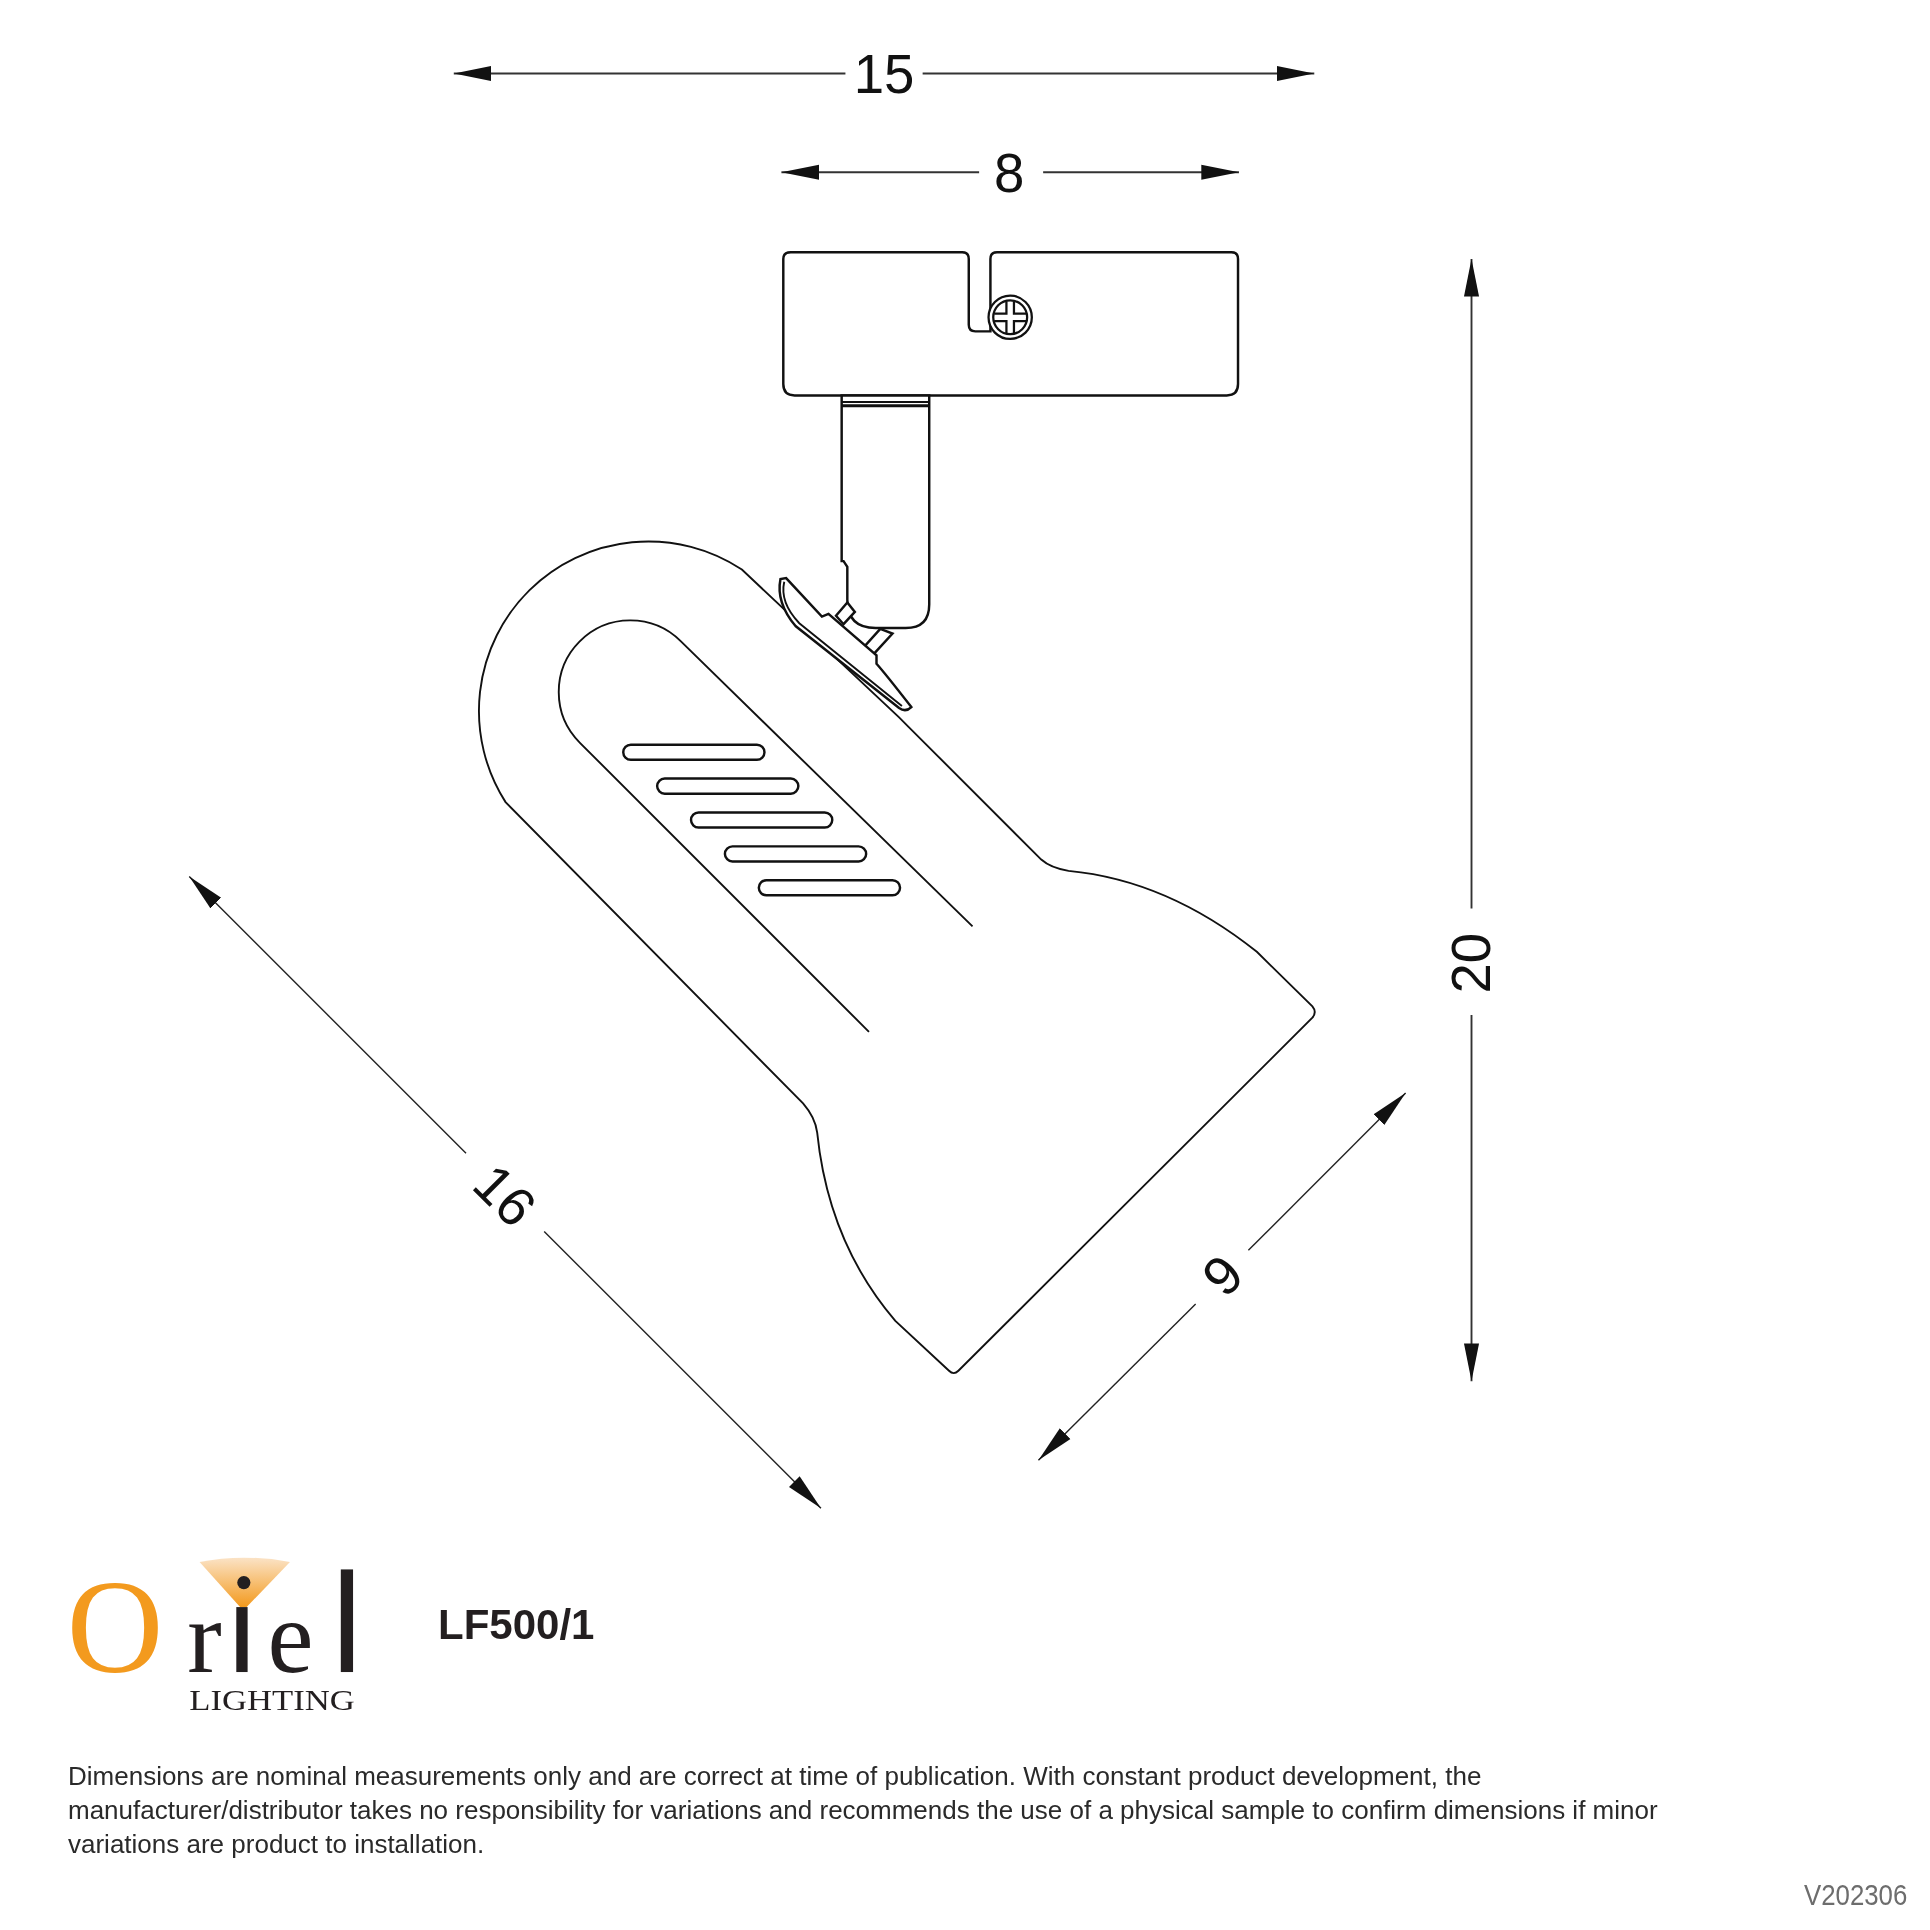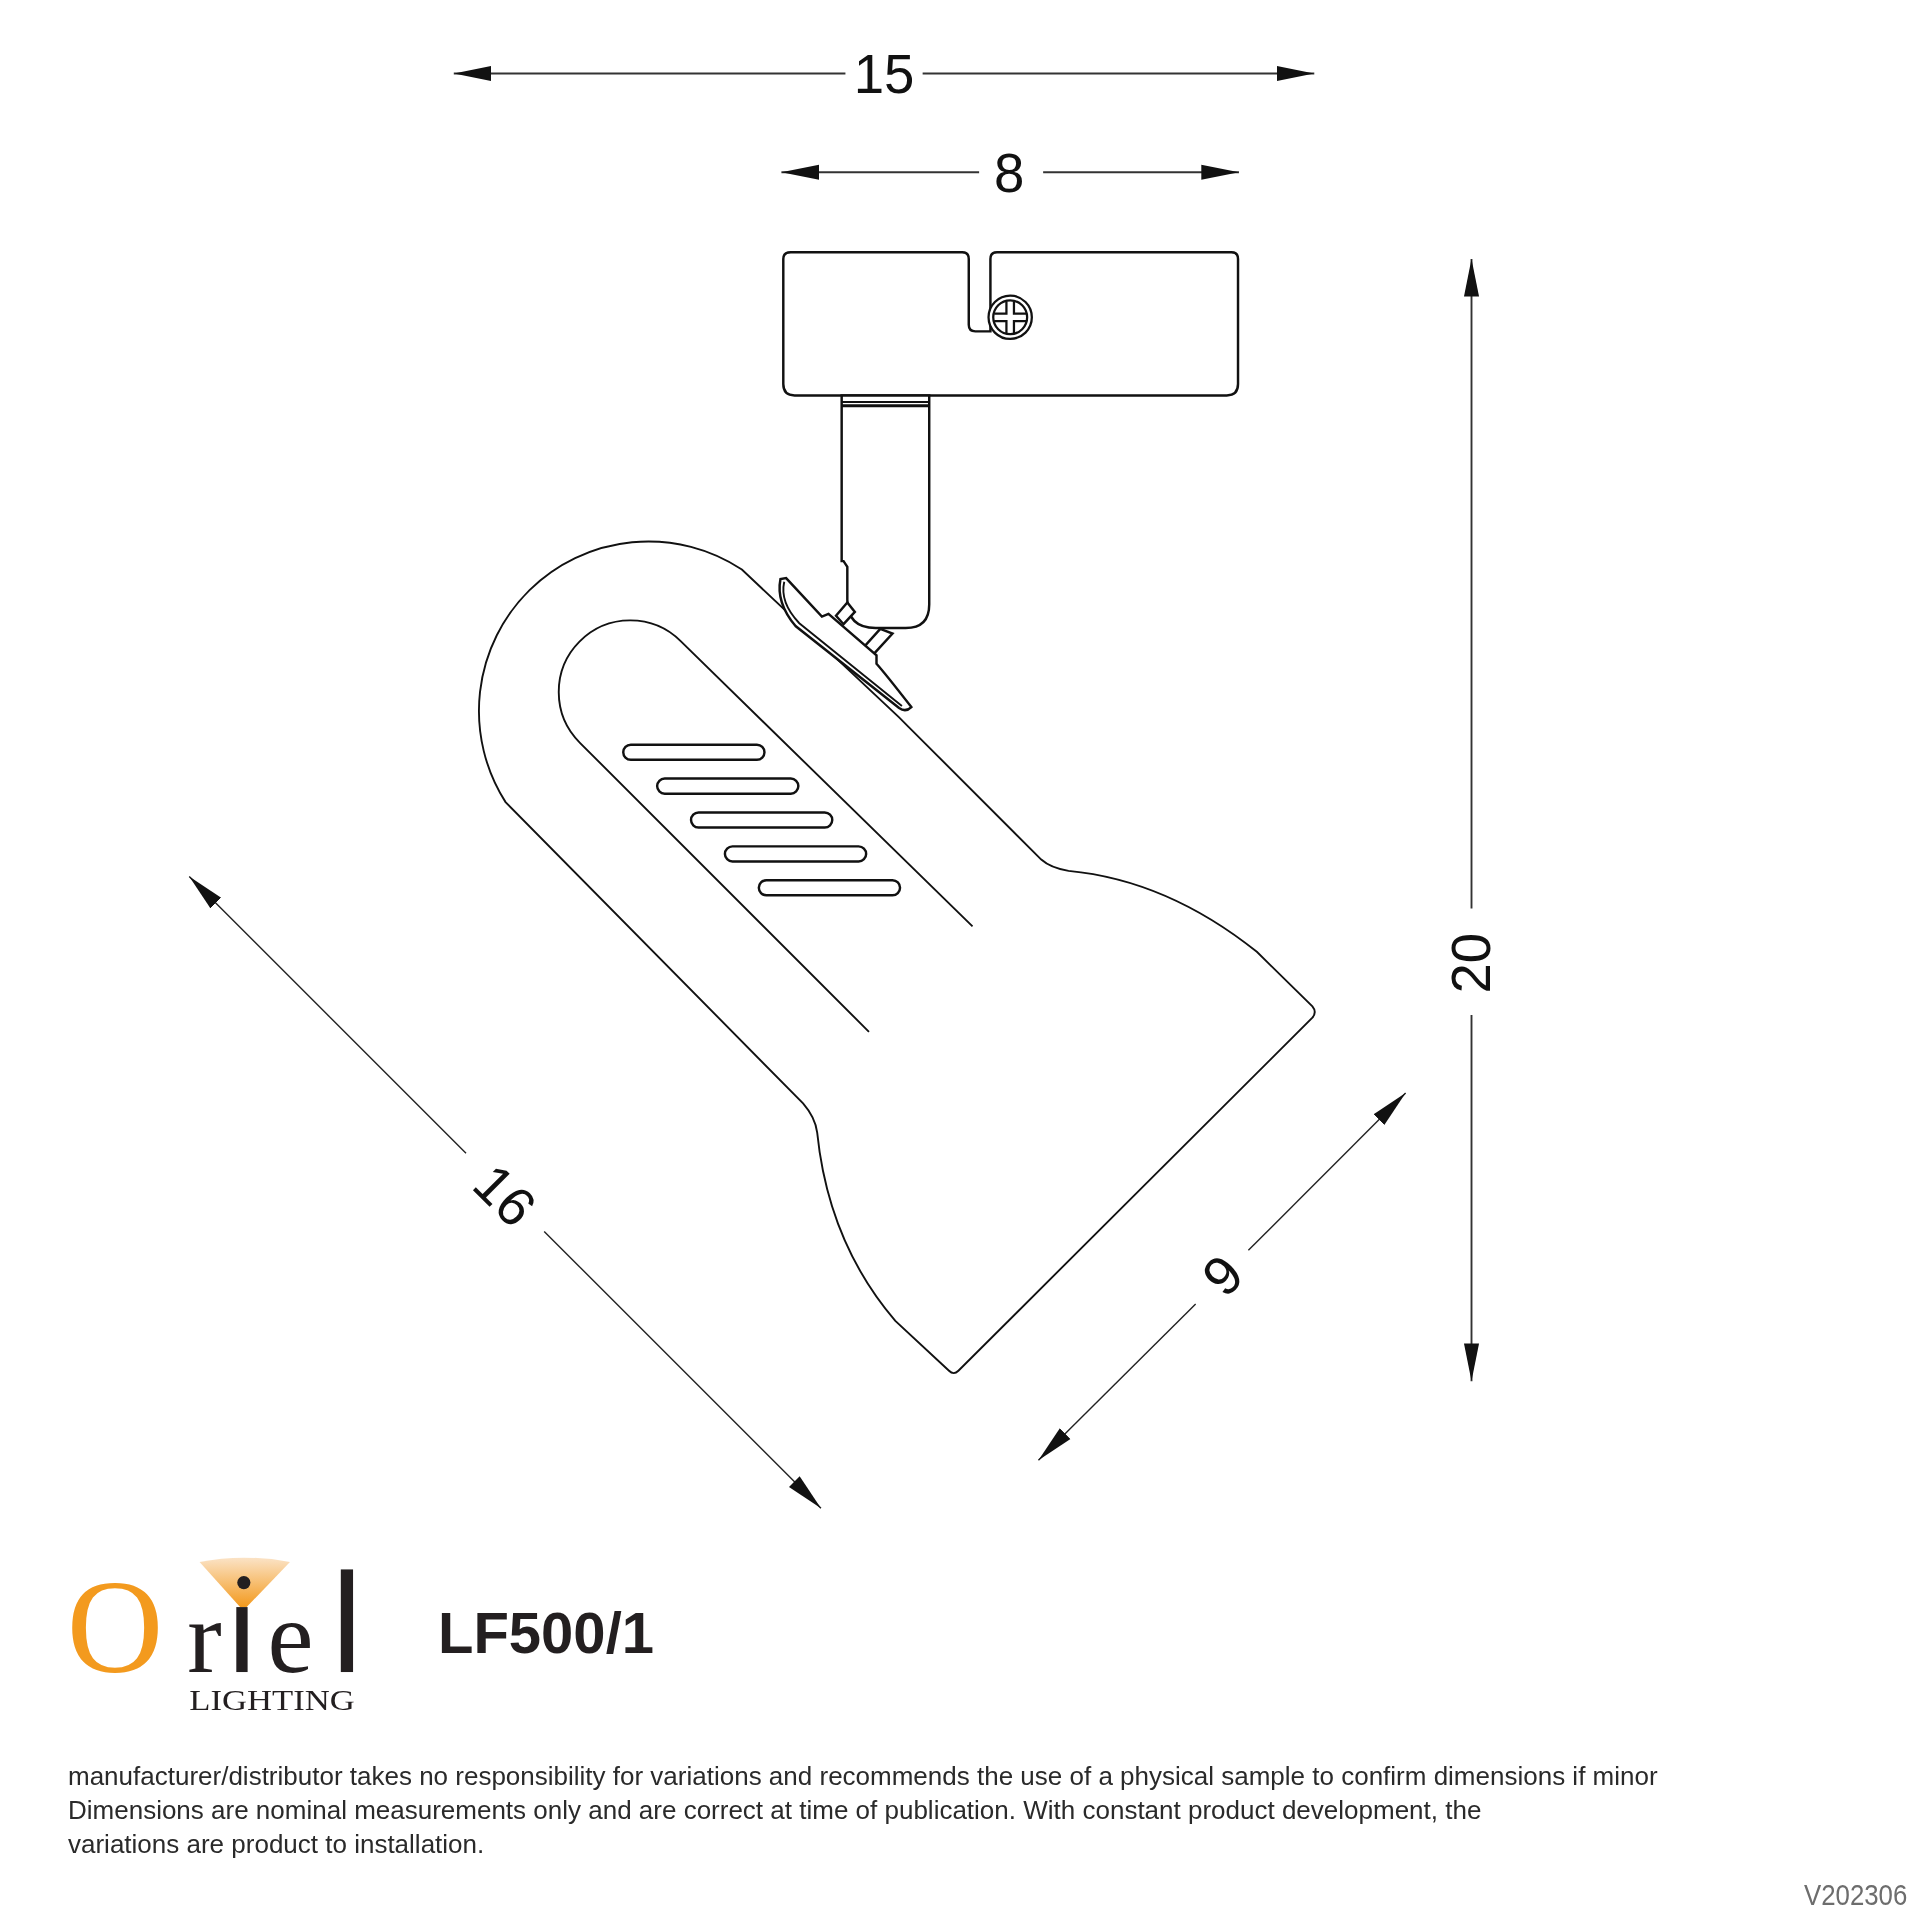--- a/index.html
+++ b/index.html
@@ -1,20 +1,20 @@
 <!DOCTYPE html>
 <html style="font-size:15px"><head>
 <meta charset="utf-8">
 <style>
   html, body { margin: 0; padding: 0; background: #ffffff; }
   body { width: 1930px; height: 1930px; position: relative; overflow: hidden; font-family: "Liberation Sans", sans-serif; }
   #drawing { position: absolute; left: 0; top: 0; width: 1930px; height: 1930px; }
   .dim-label { font-family: "Liberation Sans", sans-serif; font-size: 58px; fill: #111; }
   .logo-serif { font-family: "Liberation Serif", serif; }
-  .model-code { position: absolute; left: 438px; top: 1604px; font-family: "Liberation Sans", sans-serif; font-weight: bold; font-size: 58px; color: #231f20; letter-spacing: 0px; line-height: 1; }
+  .model-code { position: absolute; left: 438px; top: 1604px; font-family: "Liberation Sans", sans-serif; font-weight: bold; font-size: 42px; color: #231f20; letter-spacing: 0px; line-height: 1; }
   .disclaimer { position: absolute; left: 68px; top: 1759px; width: 1846px; font-family: "Liberation Sans", sans-serif; font-size: 26px; line-height: 34px; color: #2a2a2a; }
   .disclaimer div { white-space: nowrap; }
   .version { position: absolute; left: 1804px; top: 1878px; font-family: "Liberation Sans", sans-serif; font-size: 30px; color: #6d6d6d; transform: scaleX(0.86); transform-origin: left top; }
 </style>
 </head>
 <body>
 
 <svg id="drawing" viewBox="0 0 2050 2050" xmlns="http://www.w3.org/2000/svg">
   <defs>
     <marker id="arrowEnd" viewBox="0 0 40 20" refX="40" refY="10" markerWidth="40" markerHeight="20" markerUnits="userSpaceOnUse" orient="auto">
@@ -116,19 +116,19 @@
     <circle cx="259" cy="1681" r="7" fill="#231F20"></circle>
     <text class="logo-serif" x="284" y="1776" font-size="110" fill="#231F20">e</text>
     <rect x="362" y="1667" width="13" height="109" fill="#231F20"></rect>
     <text class="logo-serif" x="201" y="1816" font-size="31" fill="#231F20" textLength="176" lengthAdjust="spacingAndGlyphs">LIGHTING</text>
   </g>
 </svg>
 
 <div class="model-code">LF500/1</div>
 
 <div class="disclaimer">
+  <div>Dimensions are nominal measurements only and are correct at time of publication. With constant product development, the</div>
   <div>manufacturer/distributor takes no responsibility for variations and recommends the use of a physical sample to confirm dimensions if minor</div>
-  <div>Dimensions are nominal measurements only and are correct at time of publication. With constant product development, the</div>
   <div>variations are product to installation.</div>
 </div>
 
 <div class="version">V202306</div>
 
 
 </body></html>

